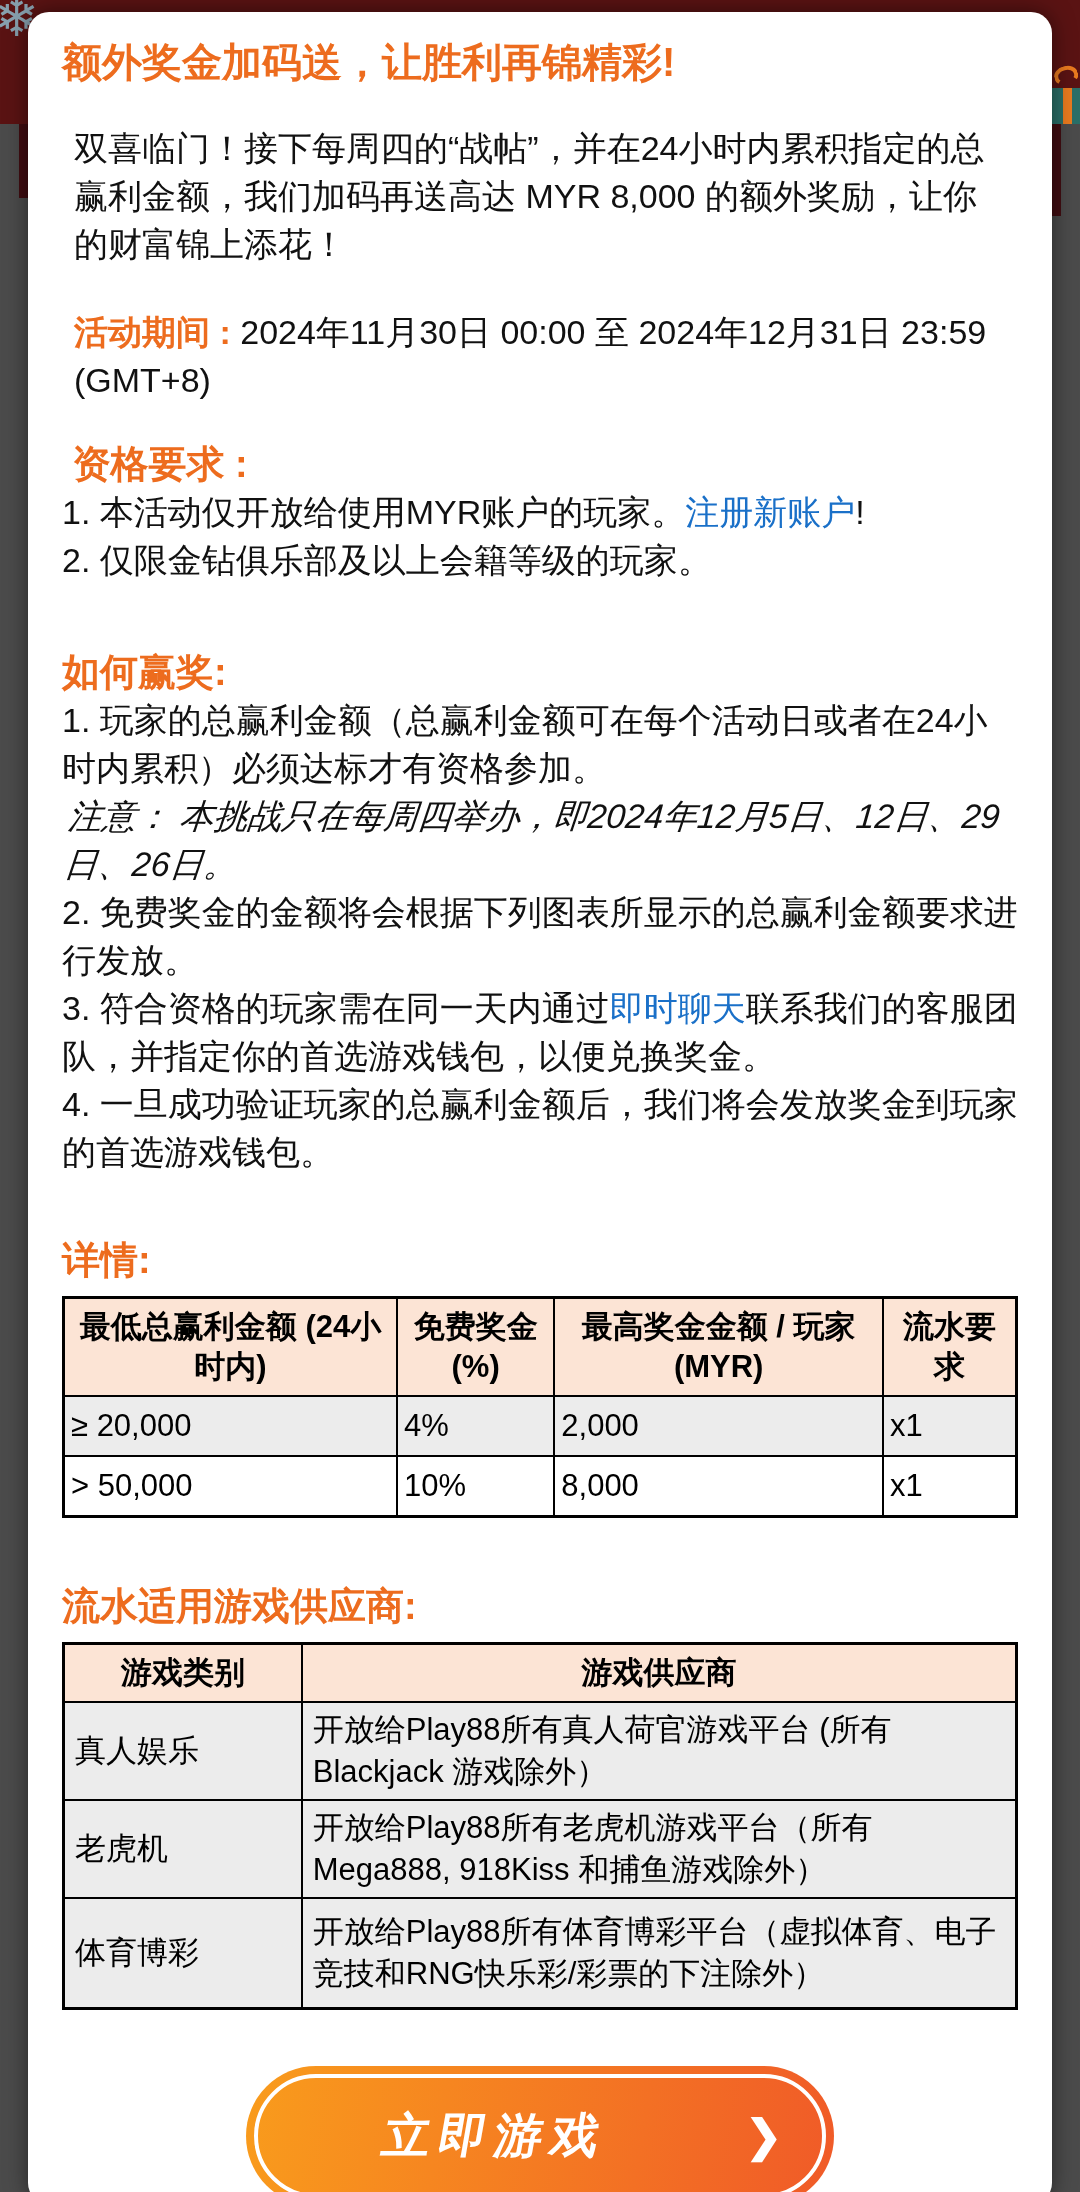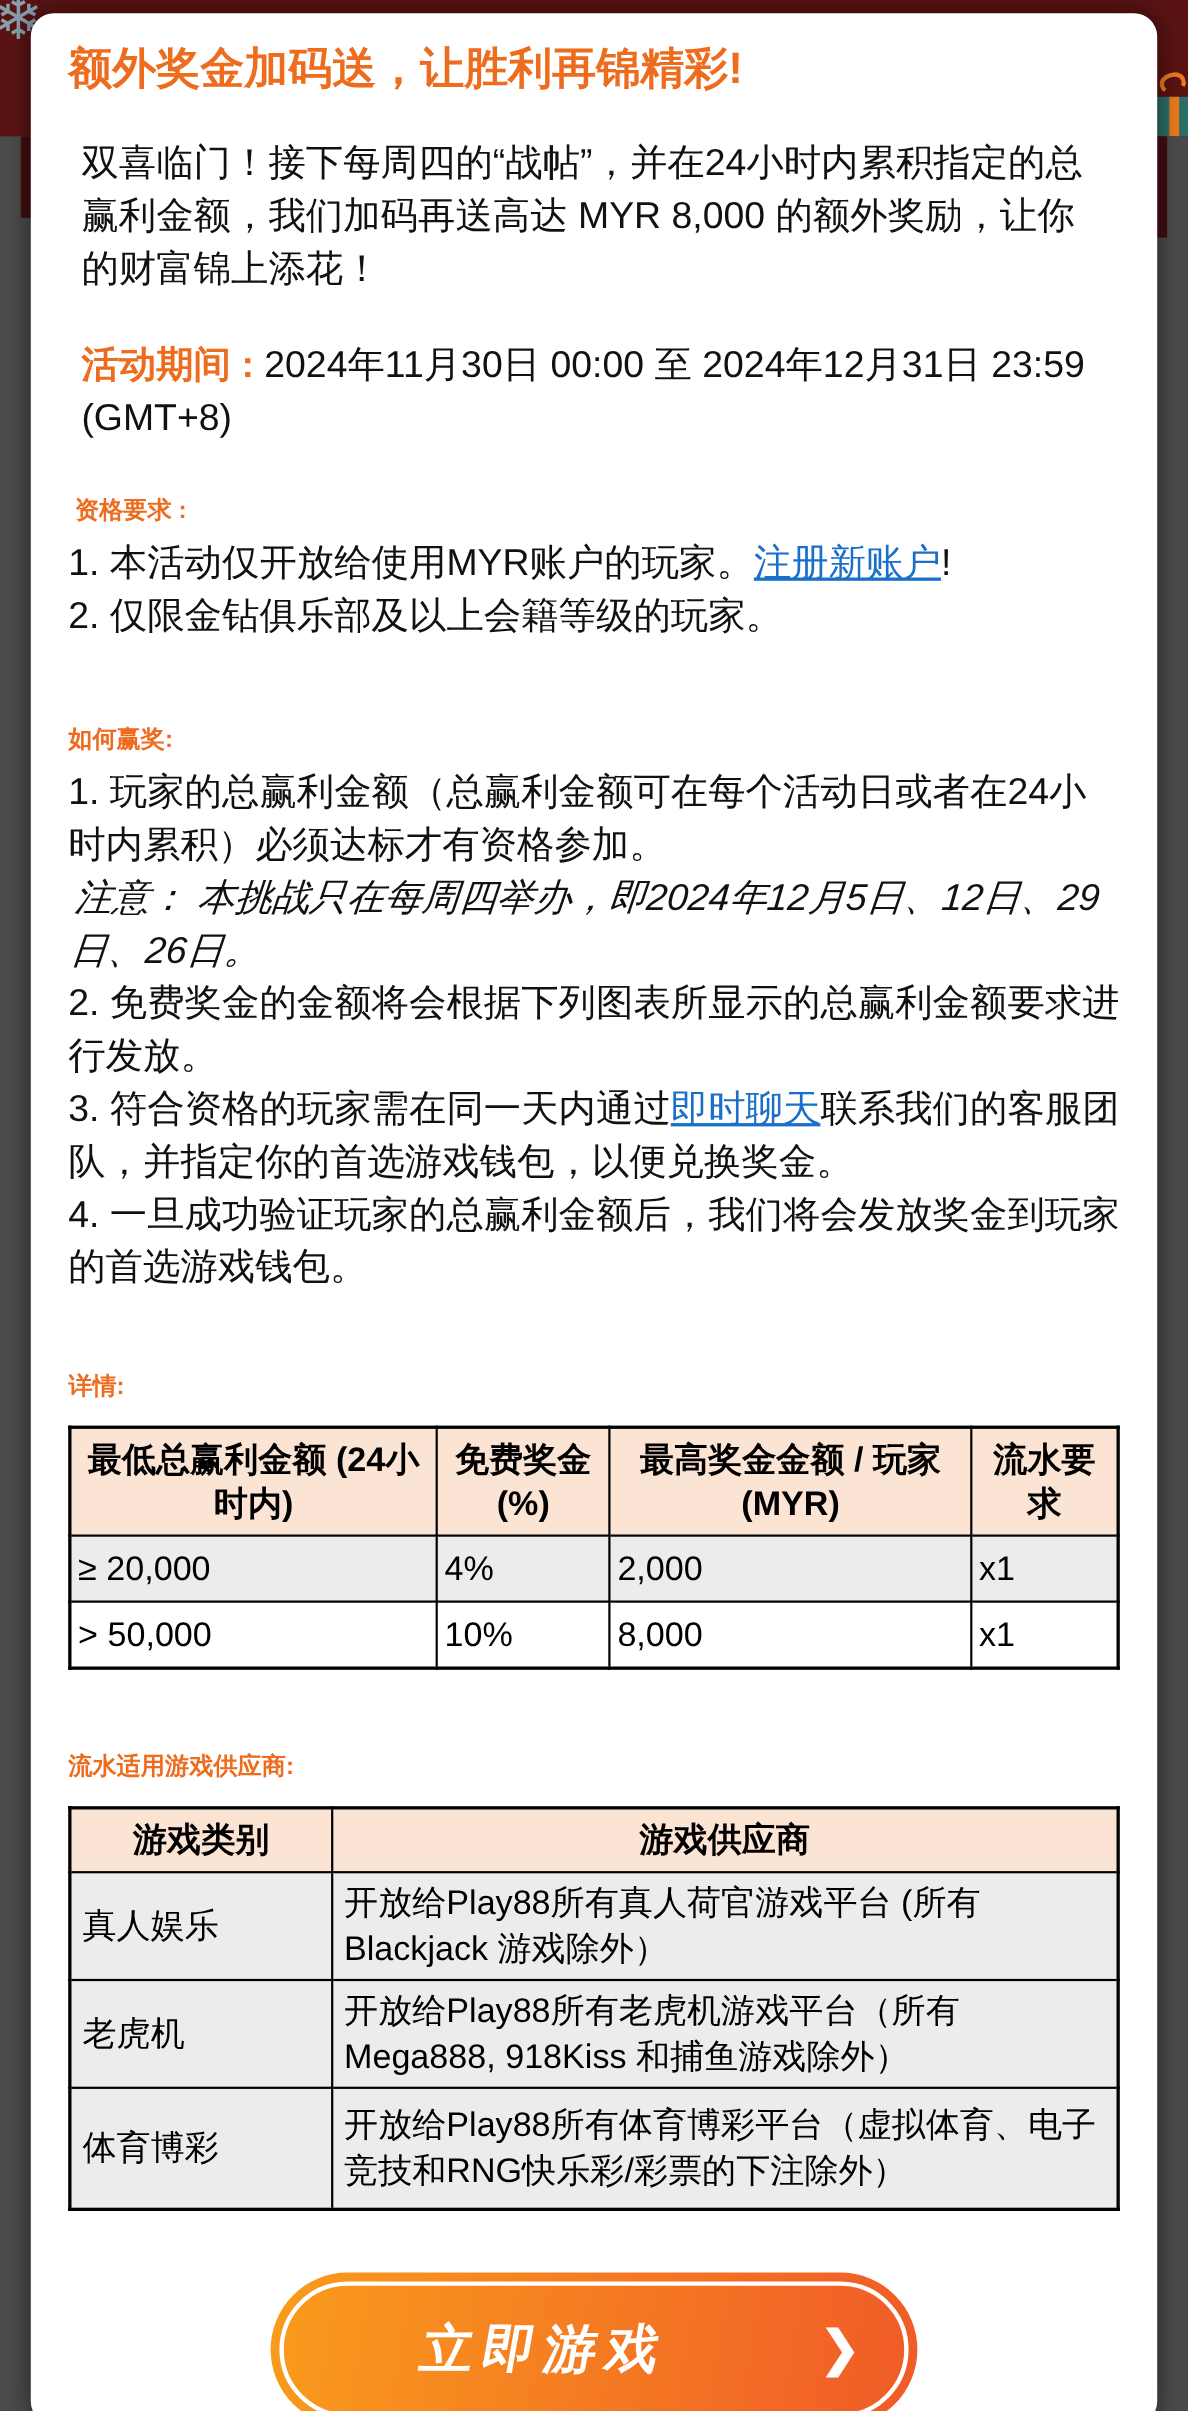--- a/index.html
+++ b/index.html
@@ -52,32 +52,32 @@
   }
   .title{
     margin:24px 0 0;font-size:40px;line-height:52px;font-weight:bold;
     color:var(--accent-orange,#ed6c1e);
   }
   .body-text{font-size:34px;line-height:48px;color:#111;margin:12px;}
   .intro{margin-top:36px;}
   .period{margin-top:40px;}
   .orange-label{color:var(--accent-orange,#ed6c1e);font-weight:bold;text-align:center;}
   .section-heading{
-    margin:0;font-size:22px;line-height:48px;font-weight:bold;
+    margin:0;font-size:38px;line-height:48px;font-weight:bold;
     color:var(--accent-orange,#ed6c1e);white-space:pre-wrap;
   }
   .h-elig{margin-top:36px;}
   .h-how{margin-top:64px;}
   .h-details{margin-top:60px;}
   .h-providers{margin-top:64px;}
   .list-item{margin:0;}
   .note{
     font-style:italic;transform:skewX(-5deg);transform-origin:left bottom;
   }
-  a.inline-link{color:var(--link-blue,#1a70c8);text-decoration:underline;cursor:pointer;}
+  a.inline-link{color:var(--link-blue,#1a70c8);cursor:pointer;}
   
   table{
     border-collapse:collapse;width:100%;margin-top:12px;
     font-size:31px;color:#000;table-layout:fixed;
   }
   table,th,td{border:2px solid #000;}
   table{border-width:3px;}
   th{
     background:var(--table-header-bg,#fce4d5);font-weight:bold;
     padding:8px 4px;line-height:40px;text-align:center;vertical-align:middle;

